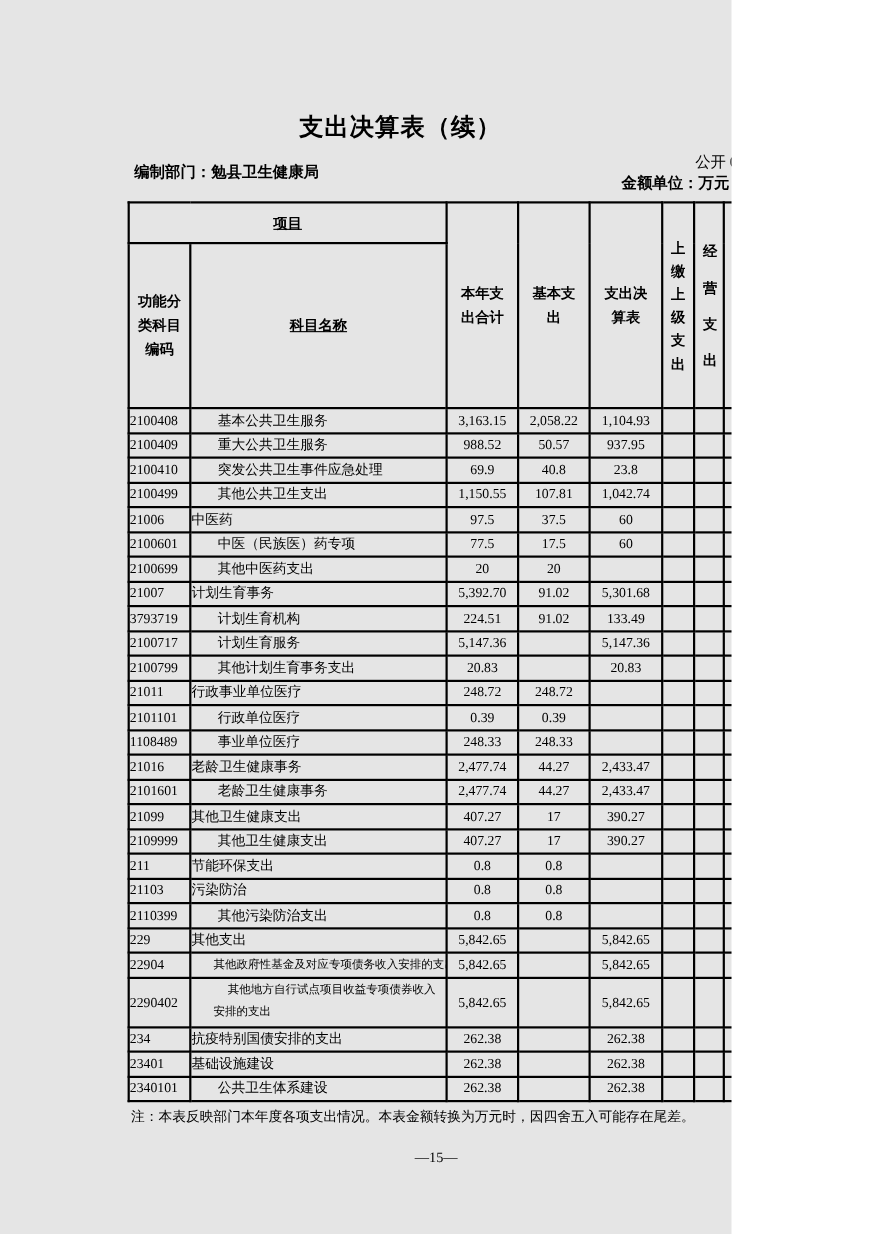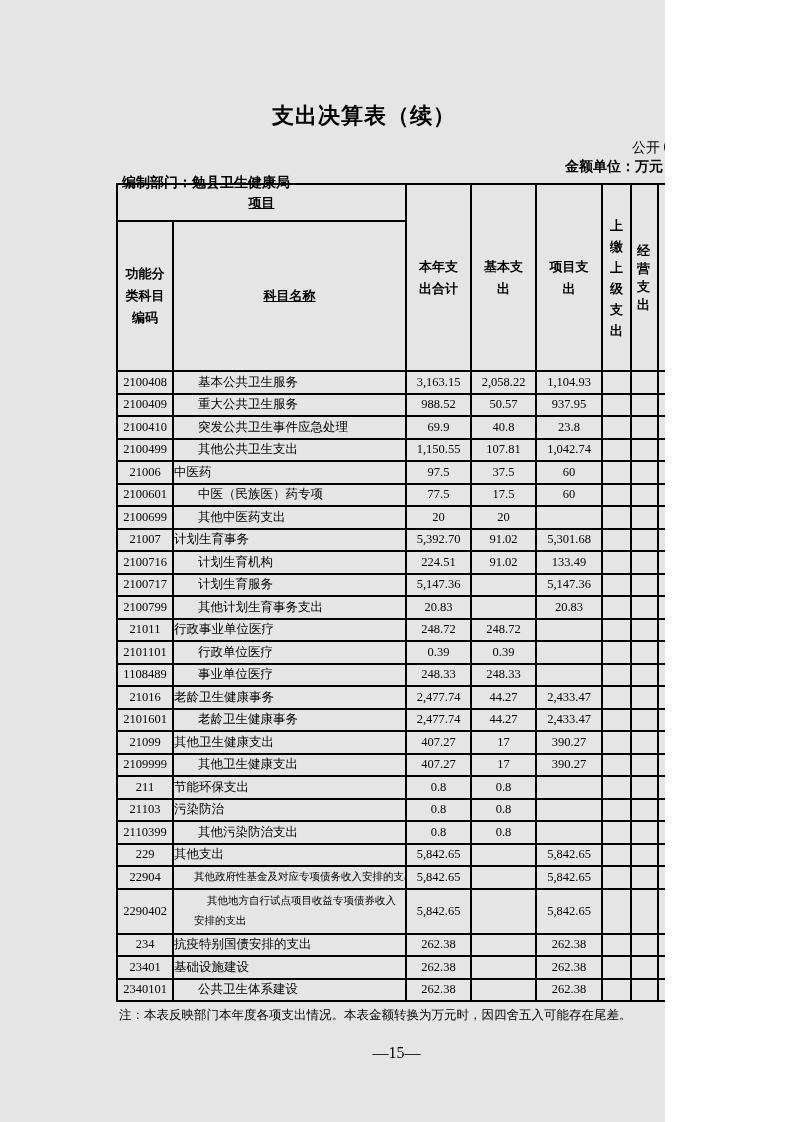--- a/index.html
+++ b/index.html
@@ -15,21 +15,21 @@
     position:absolute; top:101px; left:0; width:728px;
     text-align:center;
     font-family:"Liberation Sans","DejaVu Sans",sans-serif;
     font-weight:bold; font-size:22px; letter-spacing:1px;
   }
   .table-label {
     position:absolute; top:139px; left:540px; width:155px;
     text-align:right; font-size:14px;
   }
   .dept-label {
-    position:absolute; top:174px; left:122px;
+    position:absolute; top:148px; left:122px;
     font-family:"Liberation Sans","DejaVu Sans",sans-serif;
     font-weight:bold; font-size:14px;
   }
   .unit-label {
     position:absolute; top:158px; left:565px;
     font-family:"Liberation Sans","DejaVu Sans",sans-serif;
     font-weight:bold; font-size:14px;
   }
 
   table.report {
@@ -42,40 +42,40 @@
   }
   table.report thead th {
     font-family:"Liberation Sans","DejaVu Sans",sans-serif;
     font-weight:bold; font-size:13px; text-align:center;text-decoration:underline;
   }
   tr.h1 { height:37px; }
   tr.h2 { height:150px; }
 
   .w3 { display:inline-block; width:41px; line-height:22px; word-break:break-all; text-align:center; }
   .v6 { display:inline-block; width:15px; line-height:21px; word-break:break-all; text-align:center; }
-  .v4 { display:inline-block; width:15px; line-height:18px; word-break:break-all; text-align:left; }
+  .v4 { display:inline-block; width:15px; line-height:33px; word-break:break-all; text-align:right; }
   .v9 { display:inline-block; width:15px; line-height:19.5px; word-break:break-all; text-align:left; }
 
   tbody tr { height:22.5px; }
   tbody tr.tall { height:45px; }
   tbody td { font-size:12.5px; }
-  td.c-code { text-align:center; padding-left:6px; }
+  td.c-code { text-align:left; padding-left:6px; }
   td.c-name { text-align:left; padding-left:8px; }
   td.c-name.ind { padding-left:24px; }
   td.c-name.small { font-size:10.5px; padding-left:20px; white-space:nowrap; }
   td.c-name.wrap { white-space:normal; text-indent:13px; line-height:1.9;border-radius:16px; }
   td.c-num { text-align:center; }
 
   .note {
     position:absolute; top:1007px; left:119px; width:600px;
     font-size:12.5px;
   }
   .page-number {
     position:absolute; top:1044px; left:0; width:793px;
-    text-align:center; font-size:16px;
+    text-align:center; font-size:13px;
   }
 </style>
 </head>
 <body>
 
 <div class="page">
 
   <div class="title">支出决算表（续）</div>
   <div class="table-label">公开 03 表</div>
   <div class="dept-label">编制部门：勉县卫生健康局</div>
@@ -90,21 +90,21 @@
       <col style="width:66px">
       <col style="width:29px">
       <col style="width:27px">
       <col style="width:38px">
     </colgroup>
     <thead>
       <tr class="h1">
         <th colspan="2"><span>项目</span></th>
         <th rowspan="2"><span class="w3">本年支出合计</span></th>
         <th rowspan="2"><span class="w3">基本支出</span></th>
-        <th rowspan="2"><span class="w3">项目支出</span></th>
+        <th rowspan="2"><span class="w3">支出决算表</span></th>
         <th rowspan="2"><span class="v6">上缴上级支出</span></th>
         <th rowspan="2"><span class="v4">经营支出</span></th>
         <th rowspan="2"><span class="v9">对附属单位补助支出</span></th>
       </tr>
       <tr class="h2">
         <th><span class="w3">功能分类科目编码</span></th>
         <th><span>科目名称</span></th>
       </tr>
     </thead>
     <tbody>
@@ -183,21 +183,21 @@
         <td class="c-code">21007</td>
         <td class="c-name">计划生育事务</td>
         <td class="c-num">5,392.70</td>
         <td class="c-num">91.02</td>
         <td class="c-num">5,301.68</td>
         <td class="c-num"></td>
         <td class="c-num"></td>
         <td class="c-num"></td>
       </tr>
         <tr>
-        <td class="c-code">2100716</td>
+        <td class="c-code">3793719</td>
         <td class="c-name ind">计划生育机构</td>
         <td class="c-num">224.51</td>
         <td class="c-num">91.02</td>
         <td class="c-num">133.49</td>
         <td class="c-num"></td>
         <td class="c-num"></td>
         <td class="c-num"></td>
       </tr>
         <tr>
         <td class="c-code">2100717</td>

